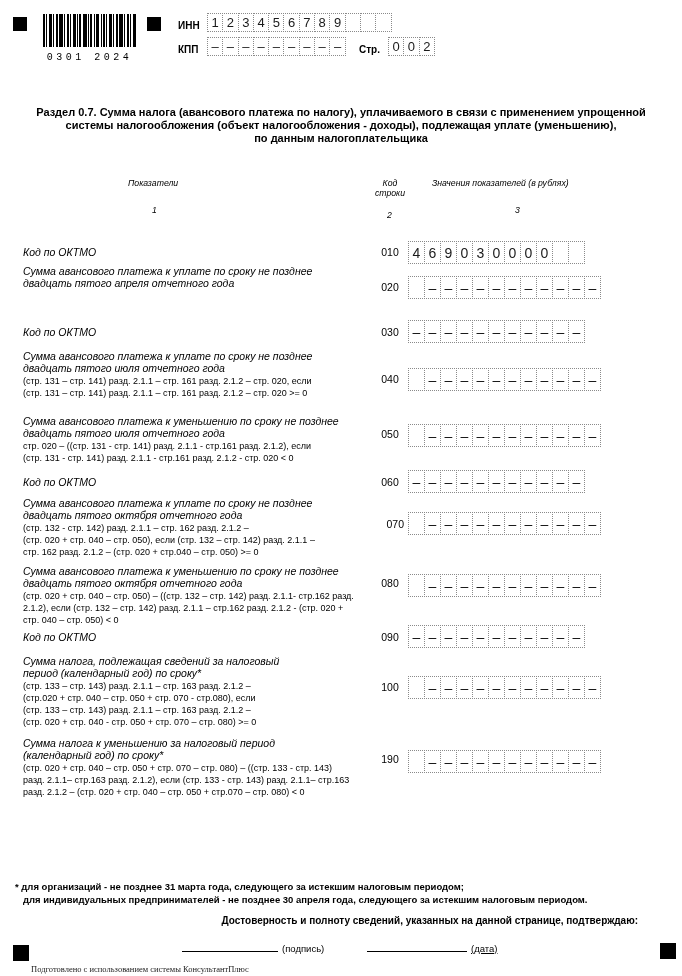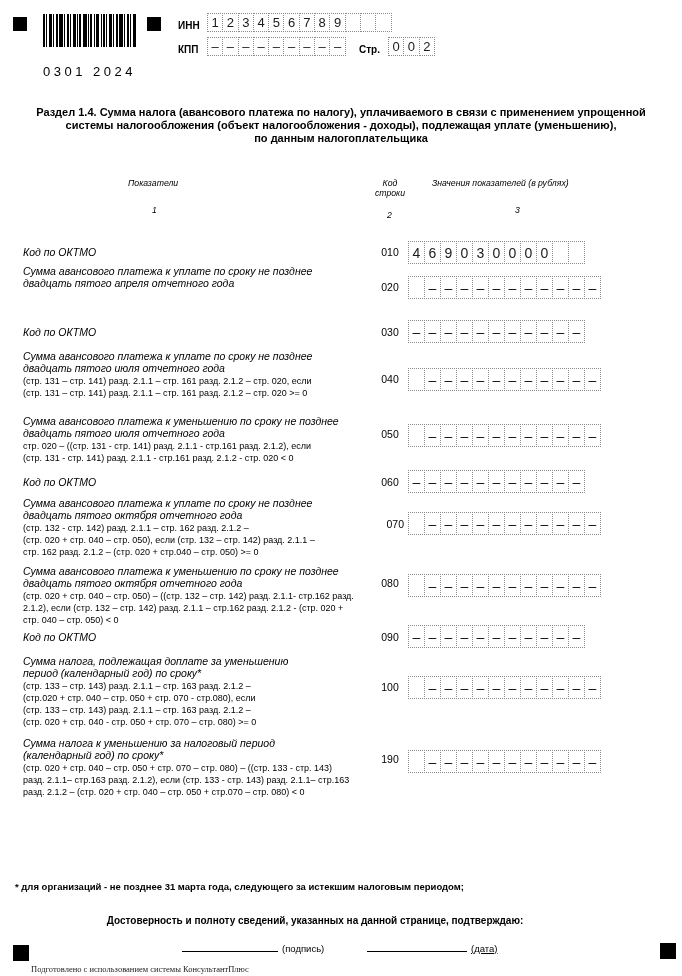--- a/index.html
+++ b/index.html
@@ -8,21 +8,21 @@
     position:relative; width:682px; height:976px; margin:0 auto;
     background:#fff; color:#000;
     font-family:"Liberation Sans", sans-serif;
     overflow:hidden;
   }
   .sq { position:absolute; width:14px; height:14px; background:#000; }
   .sq.big { width:16px; height:16px; }
 
   
   .barcode-wrap { position:absolute; left:42px; top:14px; width:95px; text-align:center; }
-  .barcode-num { font-size:13px; letter-spacing:3.5px; margin-top:13px; white-space:pre; }
+  .barcode-num { font-size:10px; letter-spacing:3.5px; margin-top:1px; white-space:pre;font-family:Liberation Mono, monospace; }
 
   
   .hdr-label { position:absolute; font-size:10px; font-weight:bold; }
   .cellrow { position:absolute; display:flex; }
   .cellrow .cell {
     width:16.3px; height:19px; border:1px dotted #8a8a8a;
     display:flex; align-items:center; justify-content:center;
     font-size:13px; color:#1a1a1a;
   }
   .cellrow .cell + .cell { margin-left:-1px; }
@@ -46,21 +46,21 @@
   .fld { position:absolute; left:408px; display:flex; }
   .fld .cell {
     width:17px; height:23px; border:1px dotted #8a8a8a;
     display:flex; align-items:center; justify-content:center;
     font-size:14px; color:#1a1a1a;
   }
   .fld .cell + .cell { margin-left:-1px; }
 
   
   .footnote { position:absolute; font-size:9.5px; font-weight:bold; line-height:13px; }
-  .confirm { position:absolute; left:0; top:915px; width:630px; text-align:center; font-weight:bold; font-size:10px; }
+  .confirm { position:absolute; left:8px; top:915px; width:630px; text-align:right; font-weight:bold; font-size:10px; }
   .sigline { position:absolute; top:951px; border-bottom:1px solid #000; height:1px; }
   .siglabel { position:absolute; top:943px; font-size:9.5px; }
   .prepared { position:absolute; left:31px; top:964px; font-family:"Liberation Serif", serif; font-size:8.5px; color:#222; }
 </style>
 </head>
 <body>
 
 <div class="page">
 
   <div class="sq" style="left:13px; top:17px;"></div>
@@ -133,21 +133,21 @@
       <span class="cell">–</span>
     </div>
 
   <div class="hdr-label" style="left:359px; top:44px;">Стр.</div>
   <div class="cellrow" style="left:388px; top:37px;">
       <span class="cell">0</span>
       <span class="cell">0</span>
       <span class="cell">2</span>
     </div>
 
-  <div class="title">Раздел 1.4. Сумма налога (авансового платежа по налогу), уплачиваемого в связи с применением упрощенной
+  <div class="title">Раздел 0.7. Сумма налога (авансового платежа по налогу), уплачиваемого в связи с применением упрощенной
 системы налогообложения (объект налогообложения - доходы), подлежащая уплате (уменьшению),
 по данным налогоплательщика</div>
 
   <div class="colhead" style="left:128px; top:178px;">Показатели</div>
   <div class="colhead" style="left:368px; top:178px; width:44px; text-align:center;">Код
 строки</div>
   <div class="colhead" style="left:432px; top:178px;">Значения показателей (в рублях)</div>
   <div class="colhead" style="left:152px; top:205px;">1</div>
   <div class="colhead" style="left:387px; top:210px;">2</div>
   <div class="colhead" style="left:515px; top:205px;">3</div>
@@ -347,21 +347,21 @@
         <span class="cell">–</span>
         <span class="cell">–</span>
         <span class="cell">–</span>
         <span class="cell">–</span>
         <span class="cell">–</span>
       </div>
   </div>
 
   <div class="row" style="top:655px;">
     <div class="lbl">
-      <span class="lbl-main">Сумма налога, подлежащая доплате за уменьшению
+      <span class="lbl-main">Сумма налога, подлежащая сведений за налоговый
 период (календарный год) по сроку*</span>
       <span class="lbl-formula">(стр. 133 – стр. 143) разд. 2.1.1 – стр. 163 разд. 2.1.2 –
 (стр.020 + стр. 040 – стр. 050 + стр. 070 - стр.080), если
 (стр. 133 – стр. 143) разд. 2.1.1 – стр. 163 разд. 2.1.2 –
 (стр. 020 + стр. 040 - стр. 050 + стр. 070 – стр. 080) &gt;= 0</span>
     </div>
     <div class="code" style="top:26px;">100</div>
     <div class="fld" style="top:21px;">
         <span class="cell"></span>
         <span class="cell">–</span>
@@ -397,20 +397,21 @@
         <span class="cell">–</span>
         <span class="cell">–</span>
         <span class="cell">–</span>
         <span class="cell">–</span>
         <span class="cell">–</span>
         <span class="cell">–</span>
       </div>
   </div>
 
   <div class="footnote" style="left:15px; top:880px;">* для организаций - не позднее 31 марта года, следующего за истекшим налоговым периодом;</div>
+  <div class="footnote" style="left:23px; top:893px;">для индивидуальных предпринимателей - не позднее 30 апреля года, следующего за истекшим налоговым периодом.</div>
 
   <div class="confirm">Достоверность и полноту сведений, указанных на данной странице, подтверждаю:</div>
 
   <div class="sigline" style="left:182px; width:96px;"></div>
   <div class="siglabel" style="left:282px;">(подпись)</div>
   <div class="sigline" style="left:367px; width:100px;"></div>
   <div class="siglabel" style="left:471px;text-decoration:underline;">(дата)</div>
 
   <div class="prepared">Подготовлено с использованием системы КонсультантПлюс</div>
 

